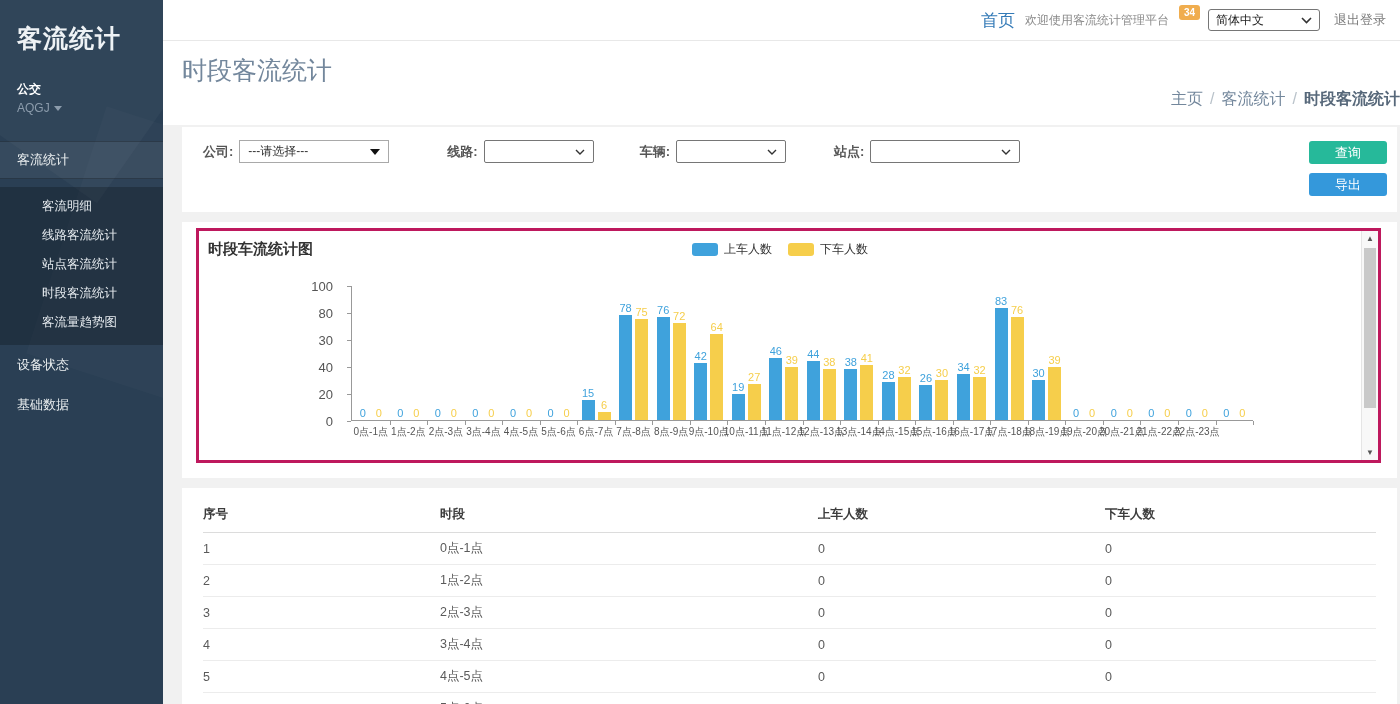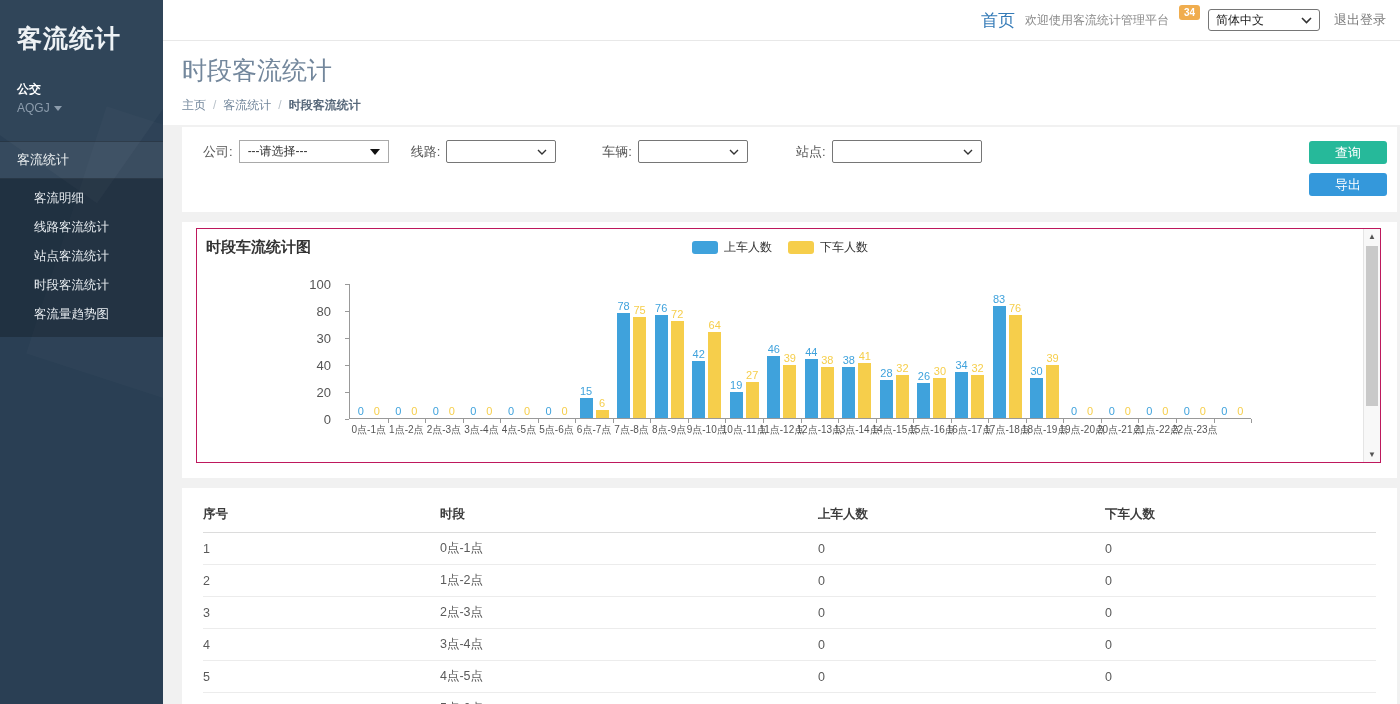--- a/index.html
+++ b/index.html
@@ -13,69 +13,69 @@
   .sidebar { position:absolute; left:0; top:0; width:163px; height:704px; background:#2A3F54; overflow:hidden; }
   .sidebar .deco1 { position:absolute; left:-40px; top:-60px; width:220px; height:220px; background:rgba(255,255,255,0.03); transform:rotate(35deg); }
   .sidebar .deco2 { position:absolute; left:60px; top:140px; width:260px; height:260px; background:rgba(255,255,255,0.02); transform:rotate(18deg); }
   .brand { position:relative; padding:22px 17px 0 17px; }
   .brand h1 { color:#eef2f5; font-size:25px; font-weight:bold; letter-spacing:1px; }
   .org { color:#ffffff; font-size:12px; font-weight:bold; margin-top:26px; }
   .org-code { color:#8c9cac; font-size:12px; margin-top:3px; cursor:pointer; }
   .org-code .caret { display:inline-block; width:0; height:0; border-left:4px solid transparent; border-right:4px solid transparent; border-top:5px solid #8c9cac; margin-left:4px; vertical-align:middle; }
   .menu { position:relative; margin-top:26px; }
   .menu-section { background:rgba(255,255,255,0.06); border-top:1px solid rgba(0,0,0,0.25); border-bottom:1px solid rgba(0,0,0,0.25); color:#ecf0f1; font-size:13px; padding:9px 17px; cursor:pointer; }
-  .submenu { background:rgba(0,0,0,0.22); padding:5px 0 8px 0; }
+  .submenu { background:rgba(0,0,0,0.22); padding:5px 0 8px 8px;margin-top:8px; }
   .submenu-item { color:#e7ecf0; font-size:12.5px; padding:6px 0 6px 34px; cursor:pointer; }
   .menu-item { color:#ecf0f1; font-size:13px; padding:11px 17px; cursor:pointer; }
 
   
   .main { position:absolute; left:163px; top:0; width:1237px; height:704px; }
 
   .topbar { height:41px; background:#fff; border-bottom:1px solid #e8e8e8; display:flex; align-items:center; justify-content:flex-end; padding-right:14px; }
   .home-link { color:#337ab7; font-size:17px; cursor:pointer; margin-right:10px; }
   .welcome { color:#8a8a8a; font-size:12px; margin-right:10px; }
   .notif-badge { background:#f0ad4e; color:#fff; font-size:10px; font-weight:bold; border-radius:3px; padding:2px 5px; align-self:flex-start; margin-top:5px; margin-right:8px; }
   .lang-select { width:112px; height:22px; border:1px solid #767676; border-radius:3px; background:#fff; display:flex; align-items:center; justify-content:space-between; padding:0 7px; font-size:12px; color:#222; cursor:pointer; margin-right:14px; }
   .logout { color:#7a7a7a; font-size:13px; cursor:pointer; }
 
   .pagehead { background:#fff; height:84px; padding:13px 0 0 19px; }
   .page-title { color:#73879C; font-size:25px; font-weight:normal; }
-  .breadcrumb { margin-top:10px; font-size:12px; color:#73879C; }
+  .breadcrumb { margin-top:2px; font-size:16px; color:#73879C;text-align:right; }
   .breadcrumb .sep { color:#b9c2ca; margin:0 7px; }
   .breadcrumb .crumb { cursor:pointer; }
   .breadcrumb .crumb.current { color:#57687a; font-weight:bold; cursor:default; }
 
   .content { padding:2px 3px 0 19px; }
 
   .card { background:#fff; width:1215px; }
 
   
   .filter-card { height:85px; position:relative; padding:13px 0 0 21px; }
   .frow { display:flex; align-items:center; }
   .frow + .frow { margin-top:12px; }
-  .flabel { color:#555; font-size:13px; margin-right:6px; }
+  .flabel { color:#555; font-size:13px; margin-right:6px;font-weight:bold; }
   .sel { border:1px solid #a9a9a9; background:#fff; height:23px; display:flex; align-items:center; justify-content:space-between; padding:0 8px; font-size:12px; color:#333; cursor:pointer; }
   .sel .arrow-solid { width:0; height:0; border-left:5px solid transparent; border-right:5px solid transparent; border-top:6px solid #111; }
   .sel svg { flex:0 0 auto; }
-  .sel-company { width:150px; margin-right:22px;gap:12px; }
+  .sel-company { width:150px; margin-right:58px;gap:12px; }
   .sel-line { width:110px; margin-right:46px; border-color:#767676; border-radius:2px; }
   .sel-vehicle { width:110px; margin-right:48px; border-color:#767676; border-radius:2px; }
   .sel-station { width:150px; border-color:#767676; border-radius:2px; }
   .sel-preset { width:105px; margin-right:8px; border-color:#cfcfcf; border-radius:2px; color:#444; }
   .date-group { display:flex; align-items:stretch; height:26px; }
   .date-input { width:147px; background:#ececec; border:1px solid #d6d6d6; color:#555; font-size:13px; padding:0 12px; display:flex; align-items:center; }
   .to-label { width:30px; background:#fff; border-top:1px solid #d6d6d6; border-bottom:1px solid #d6d6d6; color:#555; font-size:13px; display:flex; align-items:center; justify-content:center; }
   .btn-col { position:absolute; right:10px; top:14px; display:flex; flex-direction:column; gap:9px; }
   .btn { width:78px; height:23px; border:none; border-radius:3px; color:#fff; font-size:13px; cursor:pointer; font-family:inherit; }
   .btn-query { background:#26B99A; }
   .btn-export { background:#3498DB; }
 
   
   .chart-card { margin-top:10px; height:256px; padding:6px 14px; }
-  .chart-box { position:relative; width:1185px; height:235px; border:1px solid #be185d; background:#fff; overflow:hidden; }
+  .chart-box { position:relative; width:1185px; height:235px; border:3px solid #be185d; background:#fff; overflow:hidden; }
   .chart-title { position:absolute; left:9px; top:9px; font-size:15px; font-weight:bold; color:#333; }
   .legend { position:absolute; top:10px; left:0; right:17px; display:flex; justify-content:center; gap:16px; }
   .legend-item { display:flex; align-items:center; gap:6px; font-size:12px; color:#333; }
   .legend-swatch { width:26px; height:13px; border-radius:3px; }
   .plot-area { position:absolute; left:152px; top:55px; width:902px; height:135px; border-left:1px solid #999; border-bottom:1px solid #999; display:flex; align-items:flex-end; }
   .ytick { position:absolute; left:104px; width:30px; text-align:right; font-size:13px; color:#555; transform:translateY(-50%); }
   .ytick-mark { position:absolute; left:148px; width:4px; height:1px; background:#999; }
   .bar-group { position:relative; width:37.58px; height:135px; display:flex; align-items:flex-end; justify-content:center; gap:3px; }
   .bar-group::after { content:''; position:absolute; right:-1px; bottom:-5px; width:1px; height:4px; background:#999; }
   .bw { display:flex; flex-direction:column; align-items:center; justify-content:flex-end; height:135px; }
@@ -108,20 +108,24 @@
     <div class="org-code"><span>AQGJ</span><span class="caret"></span></div>
   </div>
   <nav class="menu">
     <div class="menu-section">客流统计</div>
     <div class="submenu" id="submenu">
         <div class="submenu-item">客流明细</div>
         <div class="submenu-item">线路客流统计</div>
         <div class="submenu-item">站点客流统计</div>
         <div class="submenu-item">时段客流统计</div>
         <div class="submenu-item">客流量趋势图</div>
+      </div>
+    <div id="menu-extra">
+        <div class="menu-item">设备状态</div>
+        <div class="menu-item">基础数据</div>
       </div>
   </nav>
 </aside>
 
 <div class="main">
 
   <header class="topbar">
     <span class="home-link">首页</span>
     <span class="welcome">欢迎使用客流统计管理平台</span>
     <span class="notif-badge">34</span>

